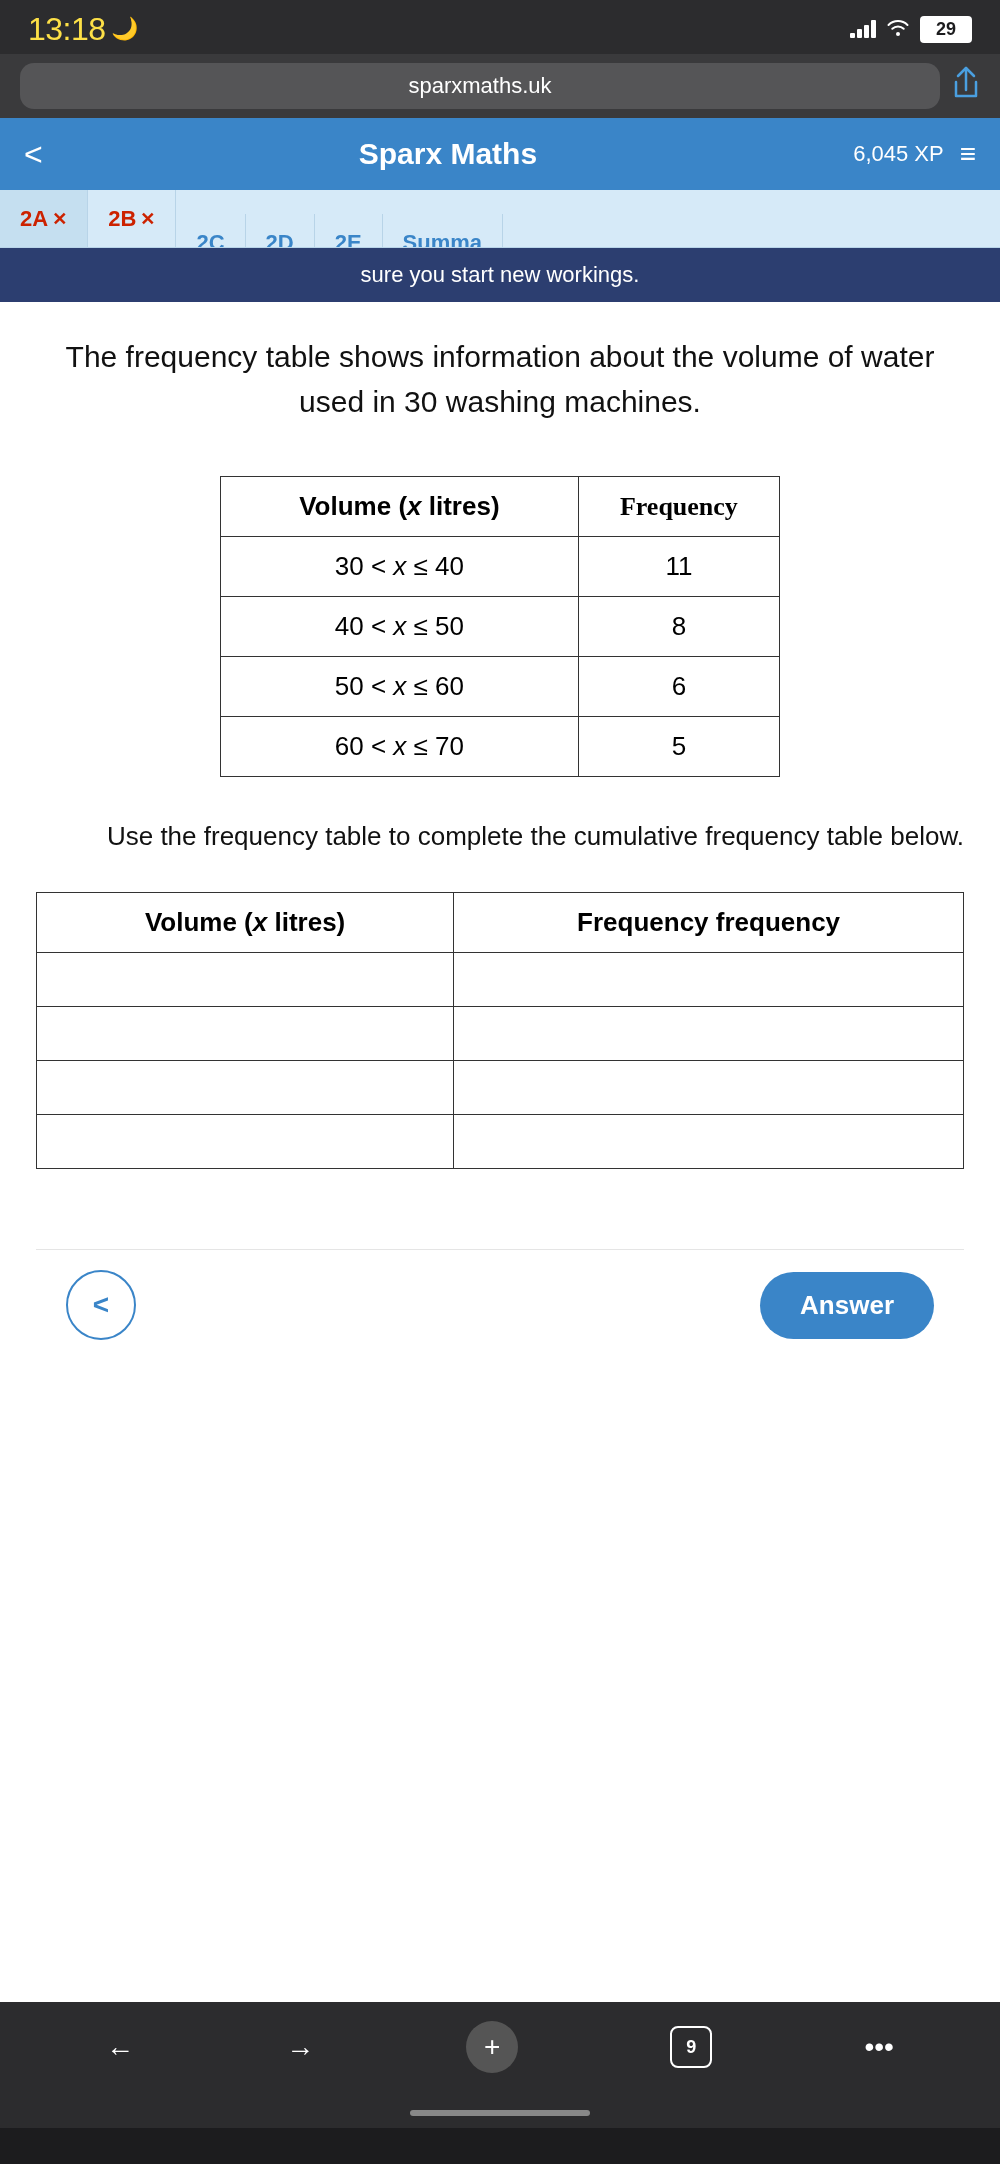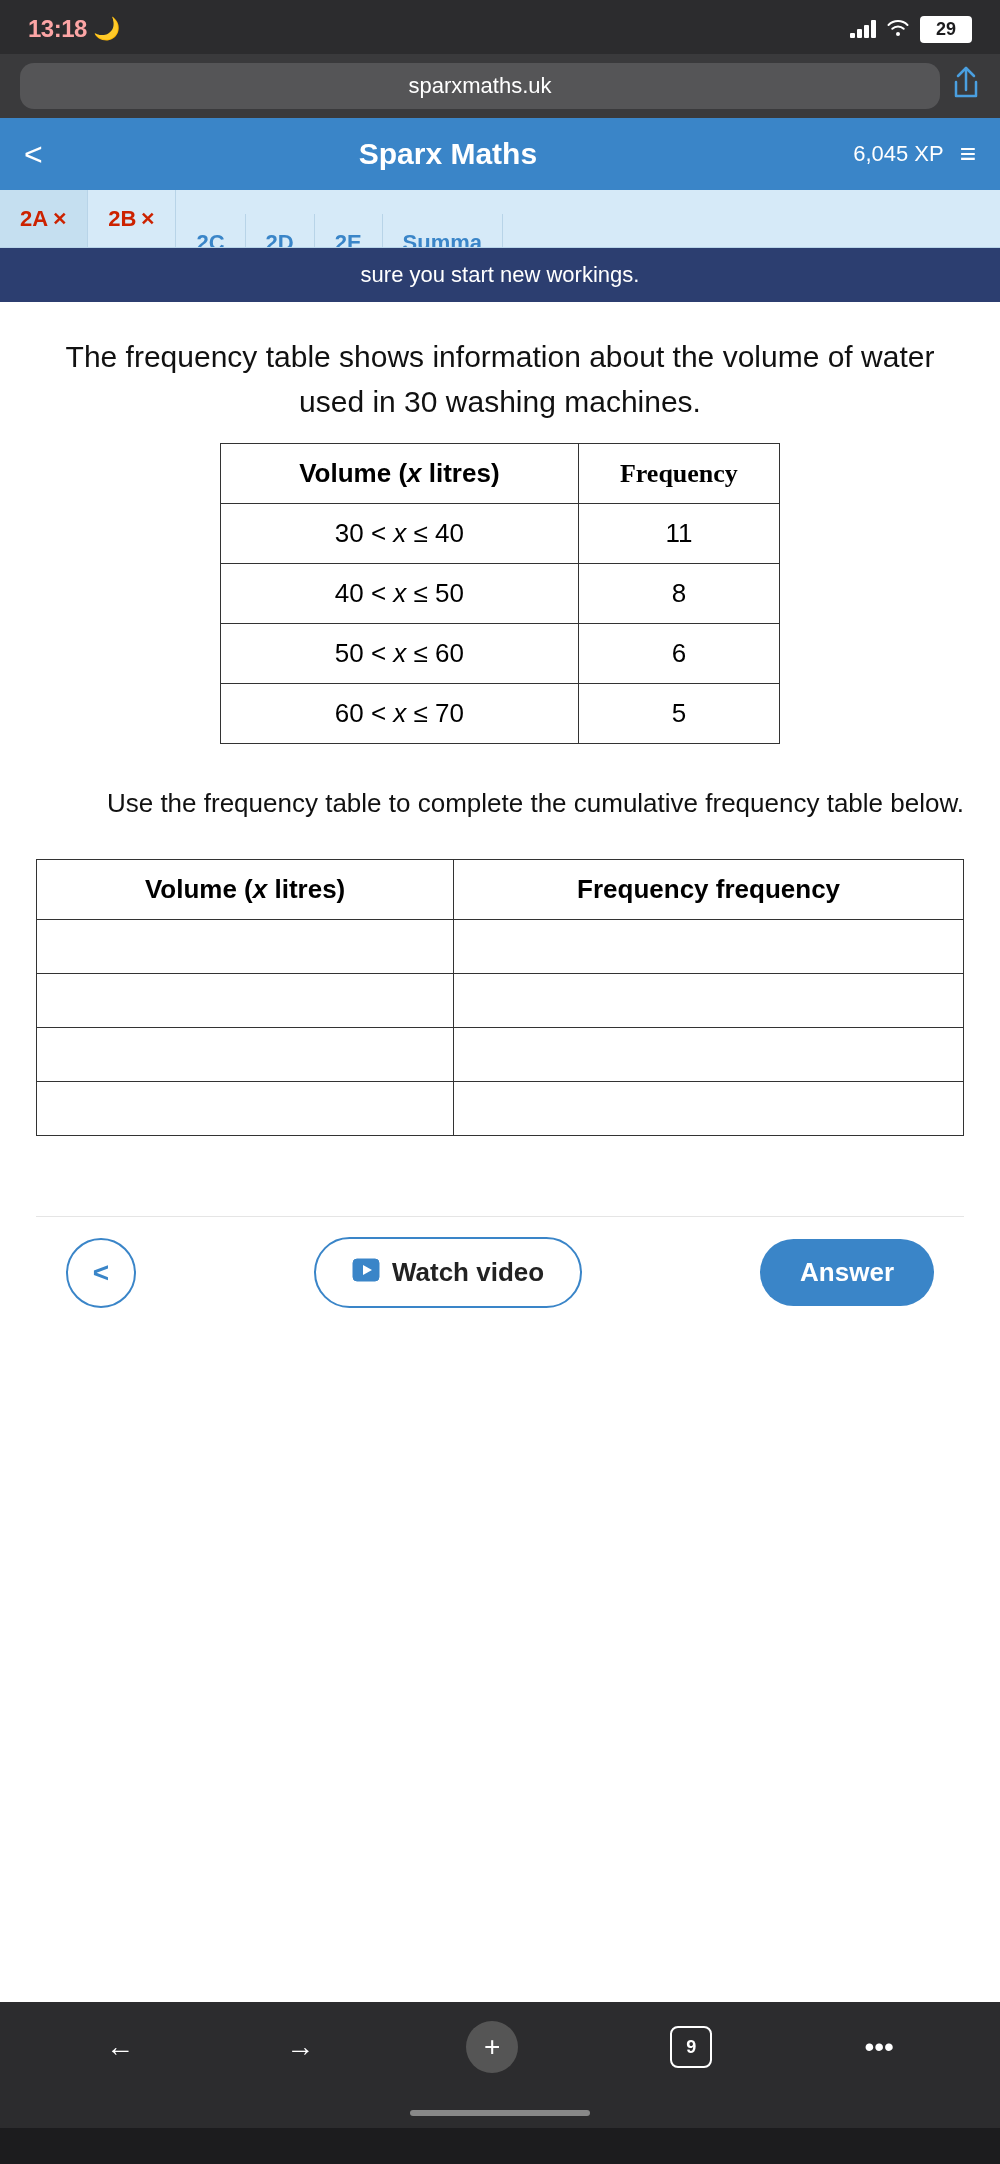--- a/index.html
+++ b/index.html
@@ -15,23 +15,23 @@
     
     .status-bar {
       background: #2c2c2e;
       display: flex;
       align-items: center;
       justify-content: space-between;
       padding: 12px 28px 8px 28px;
       height: 54px;
     }
     .status-time {
-      color: #fca5a5;
-      font-size: 24px;
-      font-weight: 700;
+      color: #fde047;
+      font-size: 32px;
+      font-weight: 400;
       letter-spacing: -0.5px;
     }
     .status-icons {
       display: flex;
       align-items: center;
       gap: 10px;
     }
     .signal-bars {
       display: flex;
       align-items: flex-end;
@@ -171,21 +171,21 @@
       flex: 1;
       padding: 32px 36px;
       min-height: 1700px;
     }
 
     .question-text {
       font-size: 30px;
       line-height: 1.5;
       text-align: center;
       color: #111;
-      margin-bottom: 19px;
+      margin-bottom: 52px;
     }
 
     
     .table-container {
       display: flex;
       justify-content: center;
       margin-bottom: 40px;
     }
     .data-table {
       border-collapse: collapse;
@@ -505,29 +505,20 @@
           <td></td>
         </tr>
       </tbody>
     </table>
   </div>
 
   <div class="action-bar">
     <button class="back-circle-btn">
       <span>&lt;</span>
     </button>
-    <button class="watch-video-btn">
-      <span class="video-icon">
-        <svg width="28" height="24" viewBox="0 0 28 24" fill="none">
-          <rect x="1" y="1" width="26" height="22" rx="4" fill="#3a85c8" stroke="#3a85c8"></rect>
-          <polygon points="11,7 11,17 20,12" fill="white"></polygon>
-        </svg>
-      </span>
-      <span>Watch video</span>
-    </button>
     <button class="answer-btn">
       <span>Answer</span>
     </button>
   </div>
 
 </div>
 
 <div class="browser-nav">
   <button class="nav-btn">
     <span>←</span>

